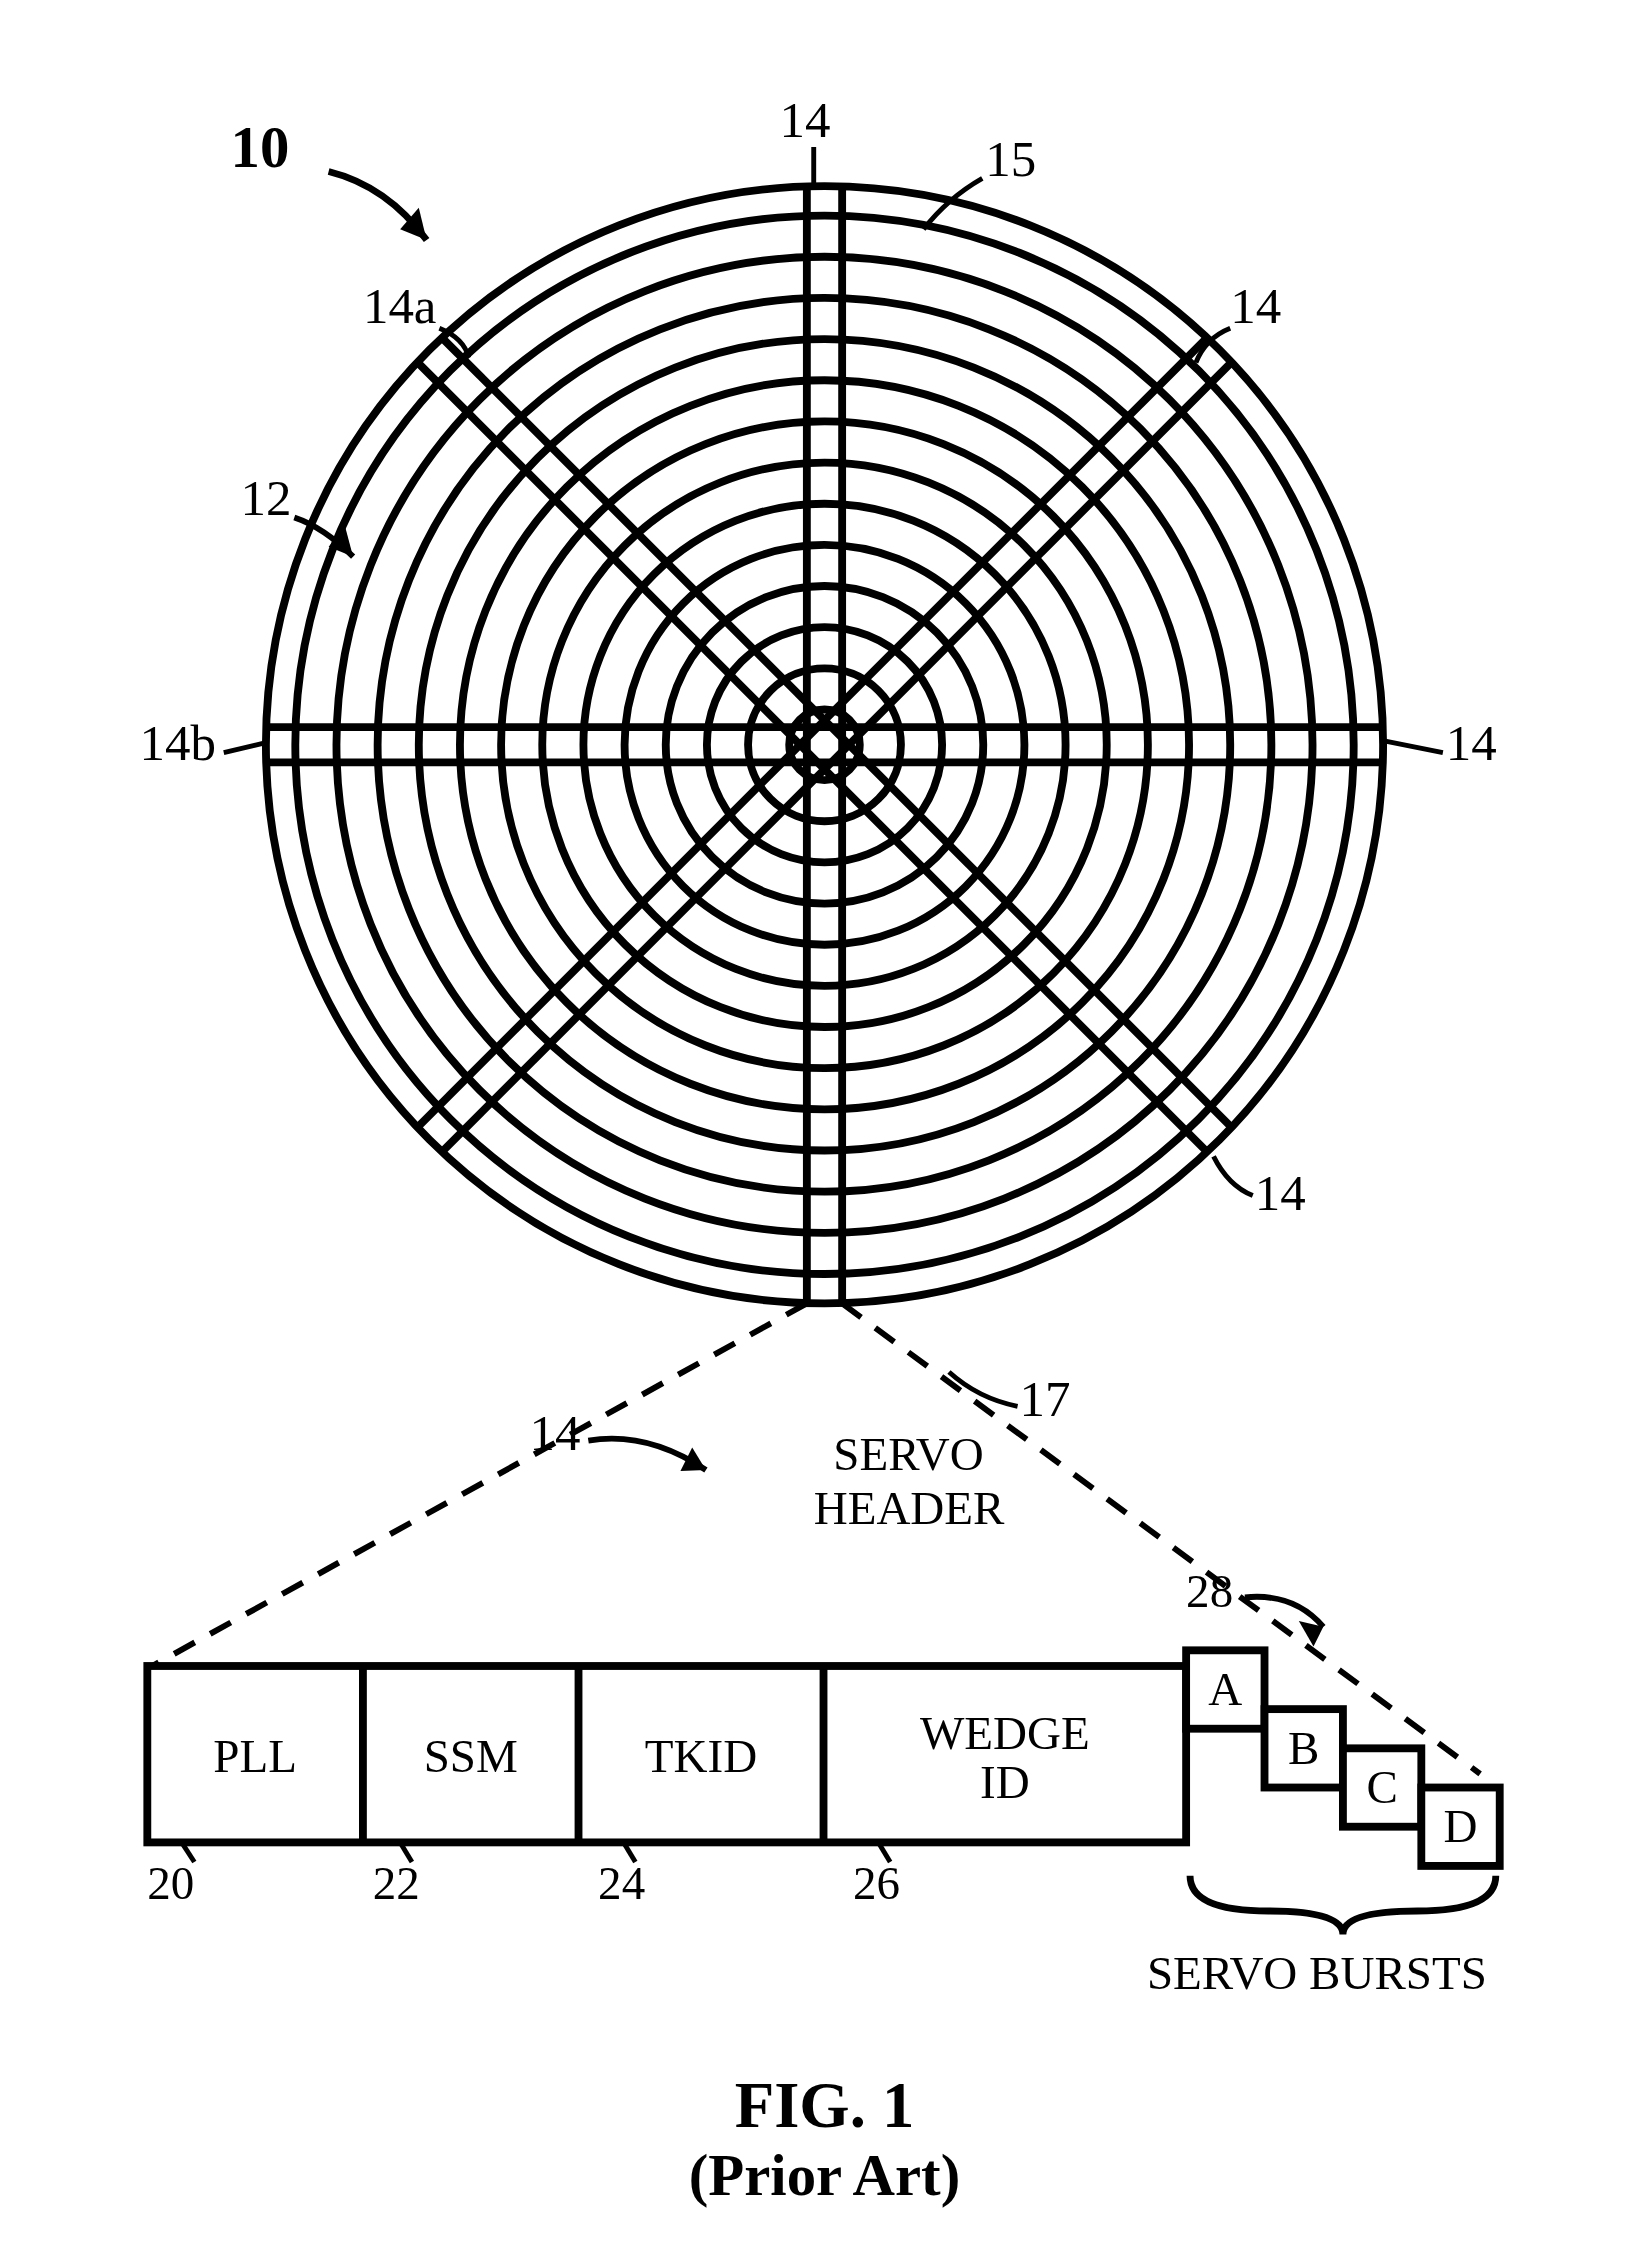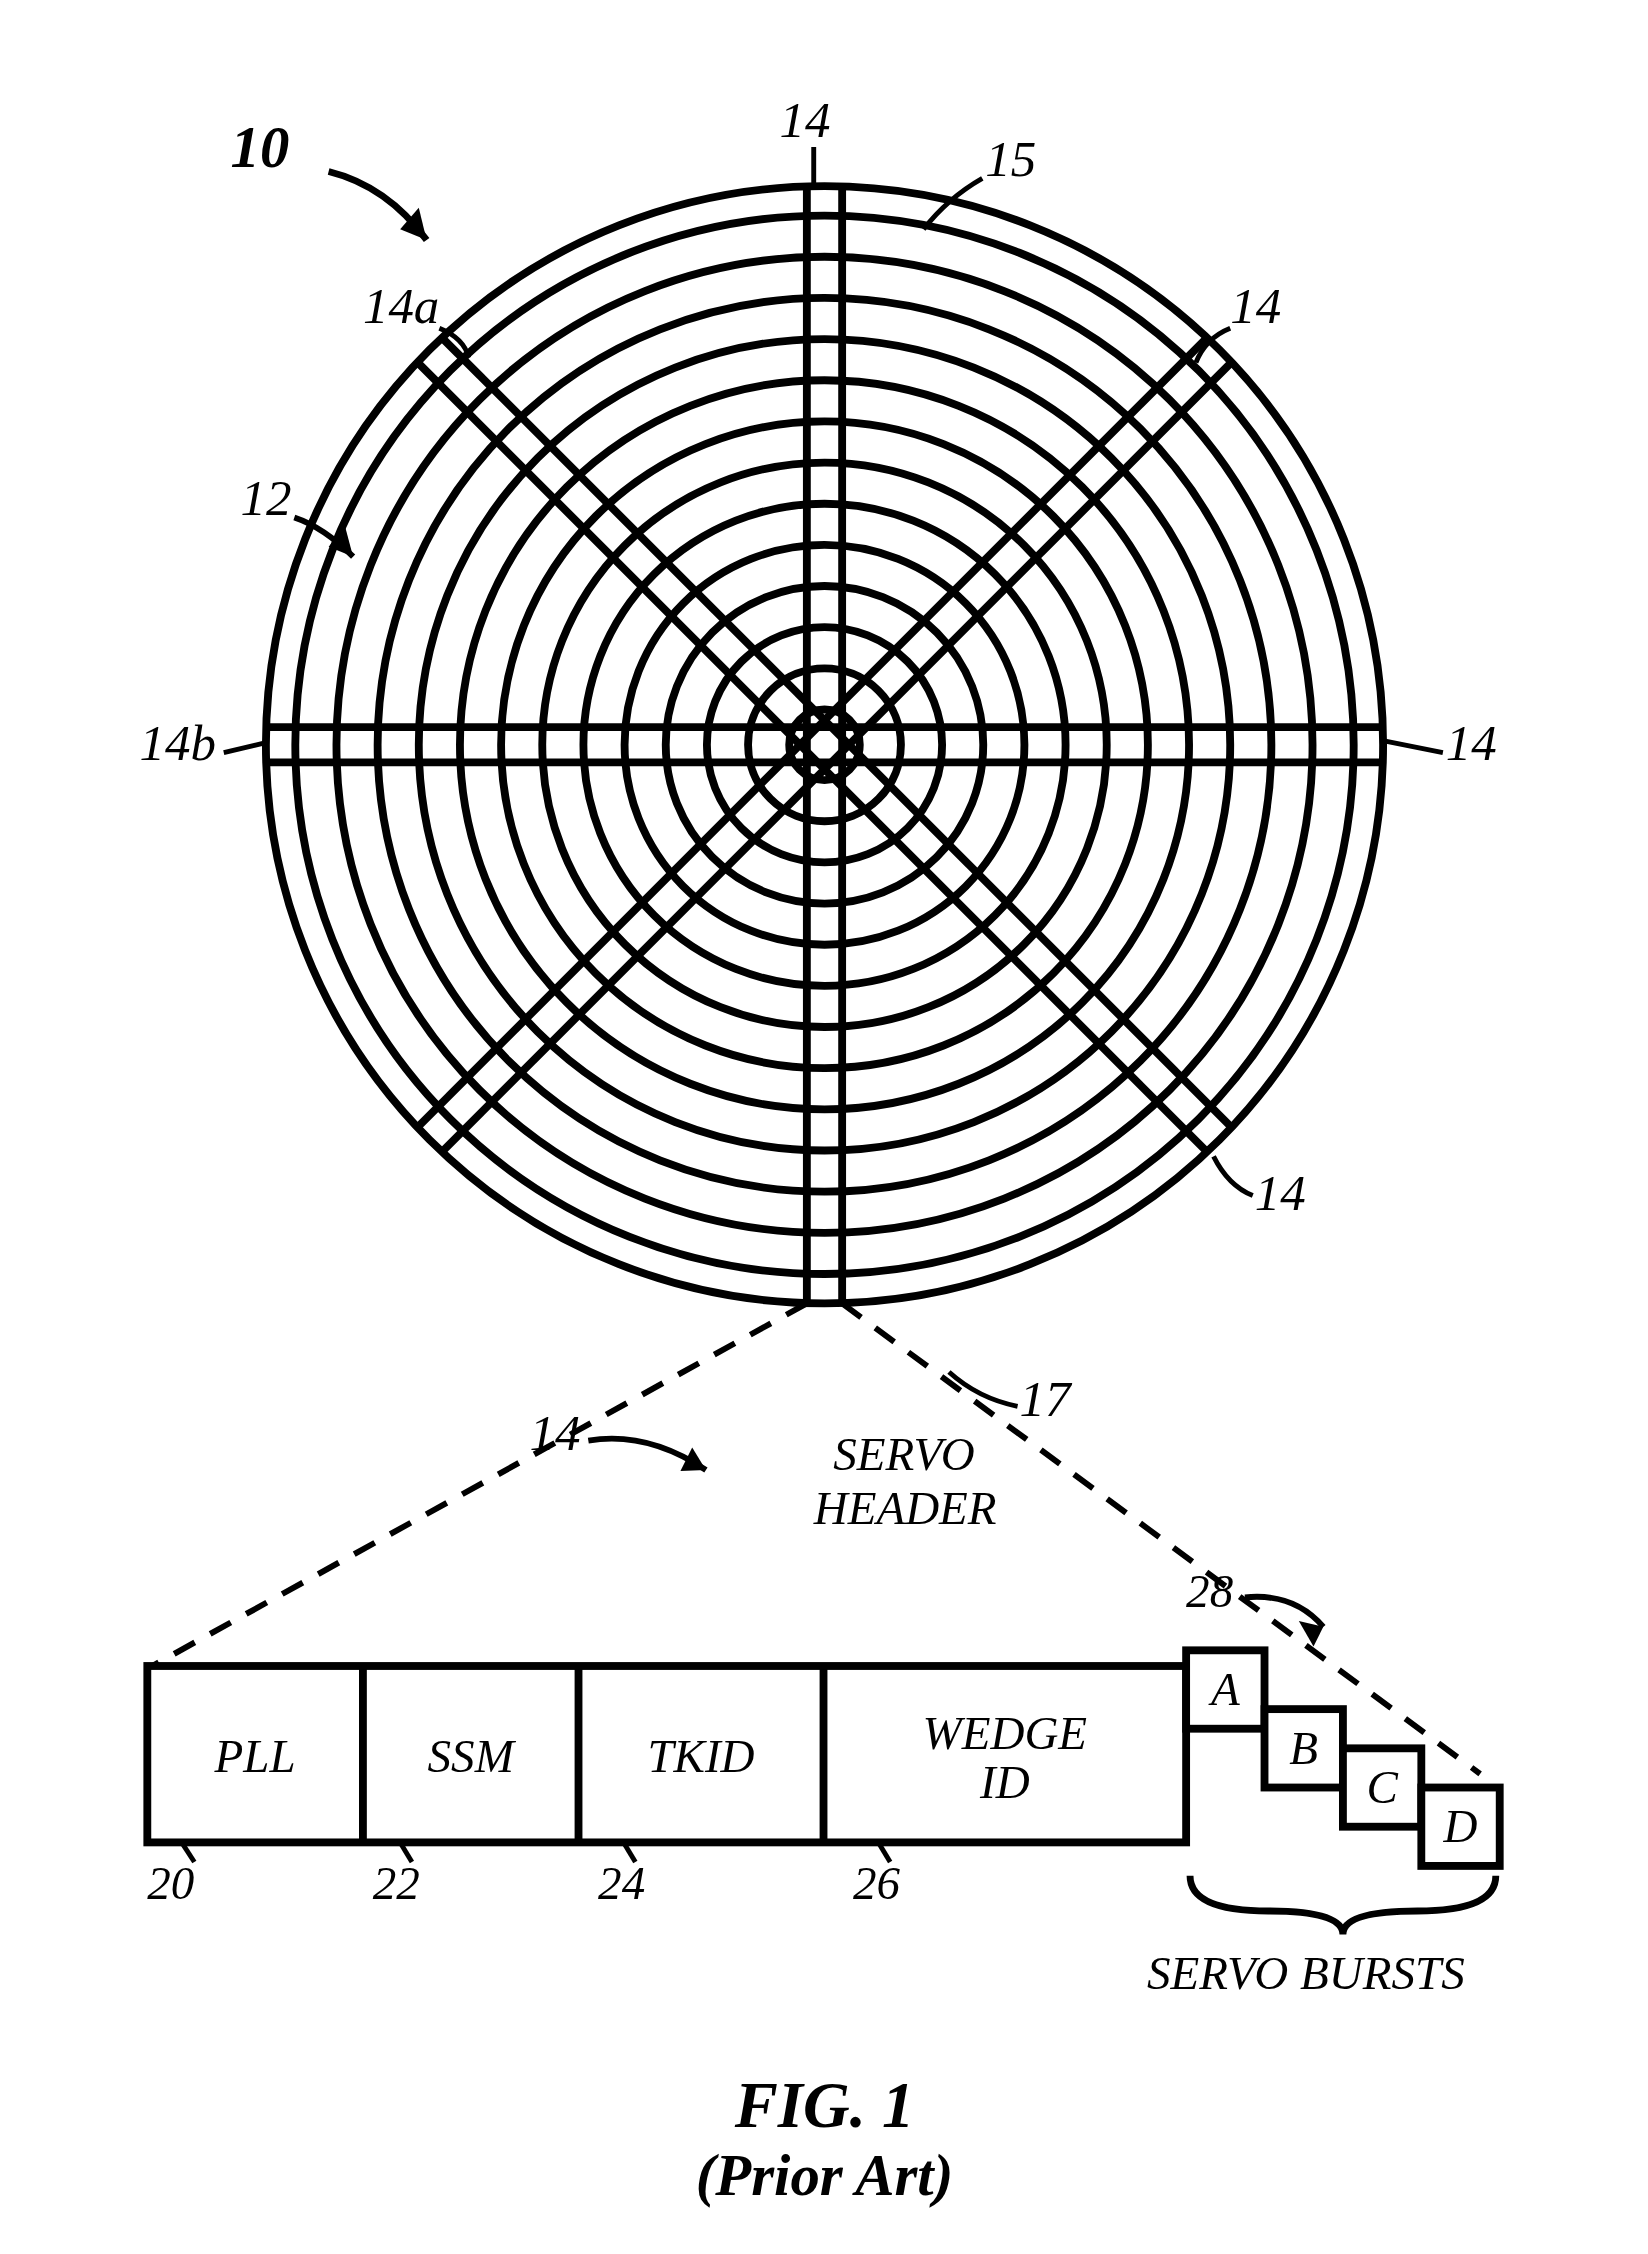--- a/index.html
+++ b/index.html
@@ -1,16 +1,16 @@
 <!DOCTYPE html>
 <html><head>
 <meta charset="utf-8">
 <style>
   html,body{margin:0;padding:0;background:#fff;font-family:"Times New Roman",serif;}
-  .page{width:1529px;height:2254px;position:relative;font-style:italic;}
+  .page{width:1529px;height:2254px;position:relative;}
   svg{position:absolute;left:0;top:0;}
   text{font-family:"Times New Roman",serif;}
 </style>
 </head>
 <body>
 <div class="page">
 
 <svg width="1649" height="2254" viewBox="0 0 1682 2300">
 
   <g transform="translate(841,760)">

